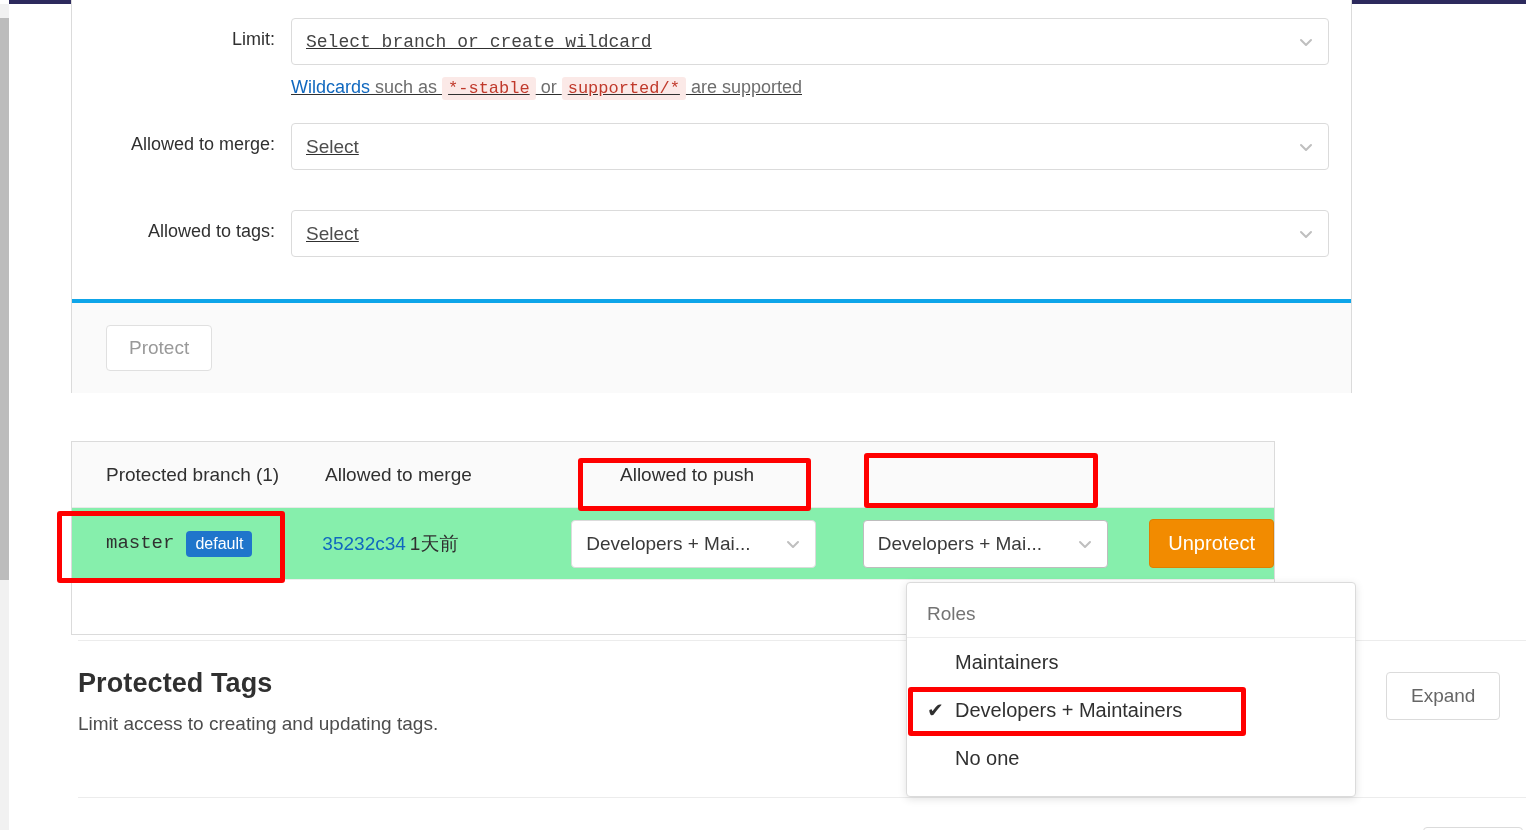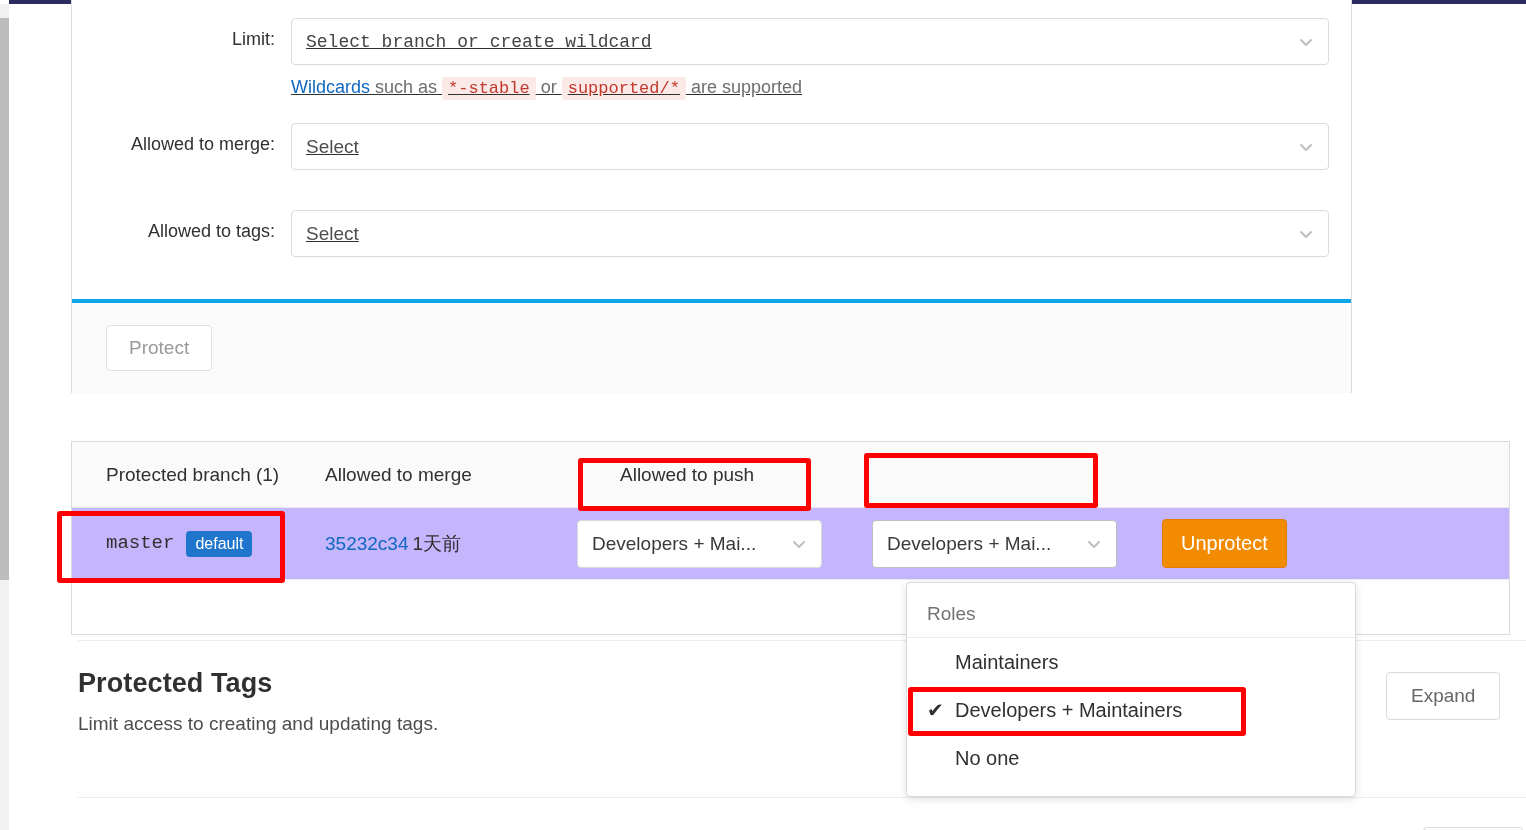--- a/index.html
+++ b/index.html
@@ -94,23 +94,23 @@
     padding: 11px 22px;
   }
   .btn-disabled { color: #999; background:#fff; border:1px solid #e0e0e0; }
   .btn-warning {
     background: #f28b00; border: 1px solid #e07f00; color: #fff;
     padding: 12px 18px; font-size: 20px;
   }
 
   
   .table-wrap {
-    position: absolute; left: 62px; top: 437px; width: 1439px;
+    position: absolute; left: 62px; top: 437px; width: 1204px;
     border: 1px solid #dbdbdb; border-top: 1px solid #dbdbdb;
-    background: #c4b5fd;
+    background: #86efac;
   }
   .thead {
     display: flex; align-items: center;
     background: #fafafa; border-bottom: 1px solid #e8e8e8;
     height: 66px; font-size: 19px; color: #303030;
   }
   .tr {
     display: flex; align-items: center;
     height: 72px; border-bottom: 1px solid #ededed;
   }

